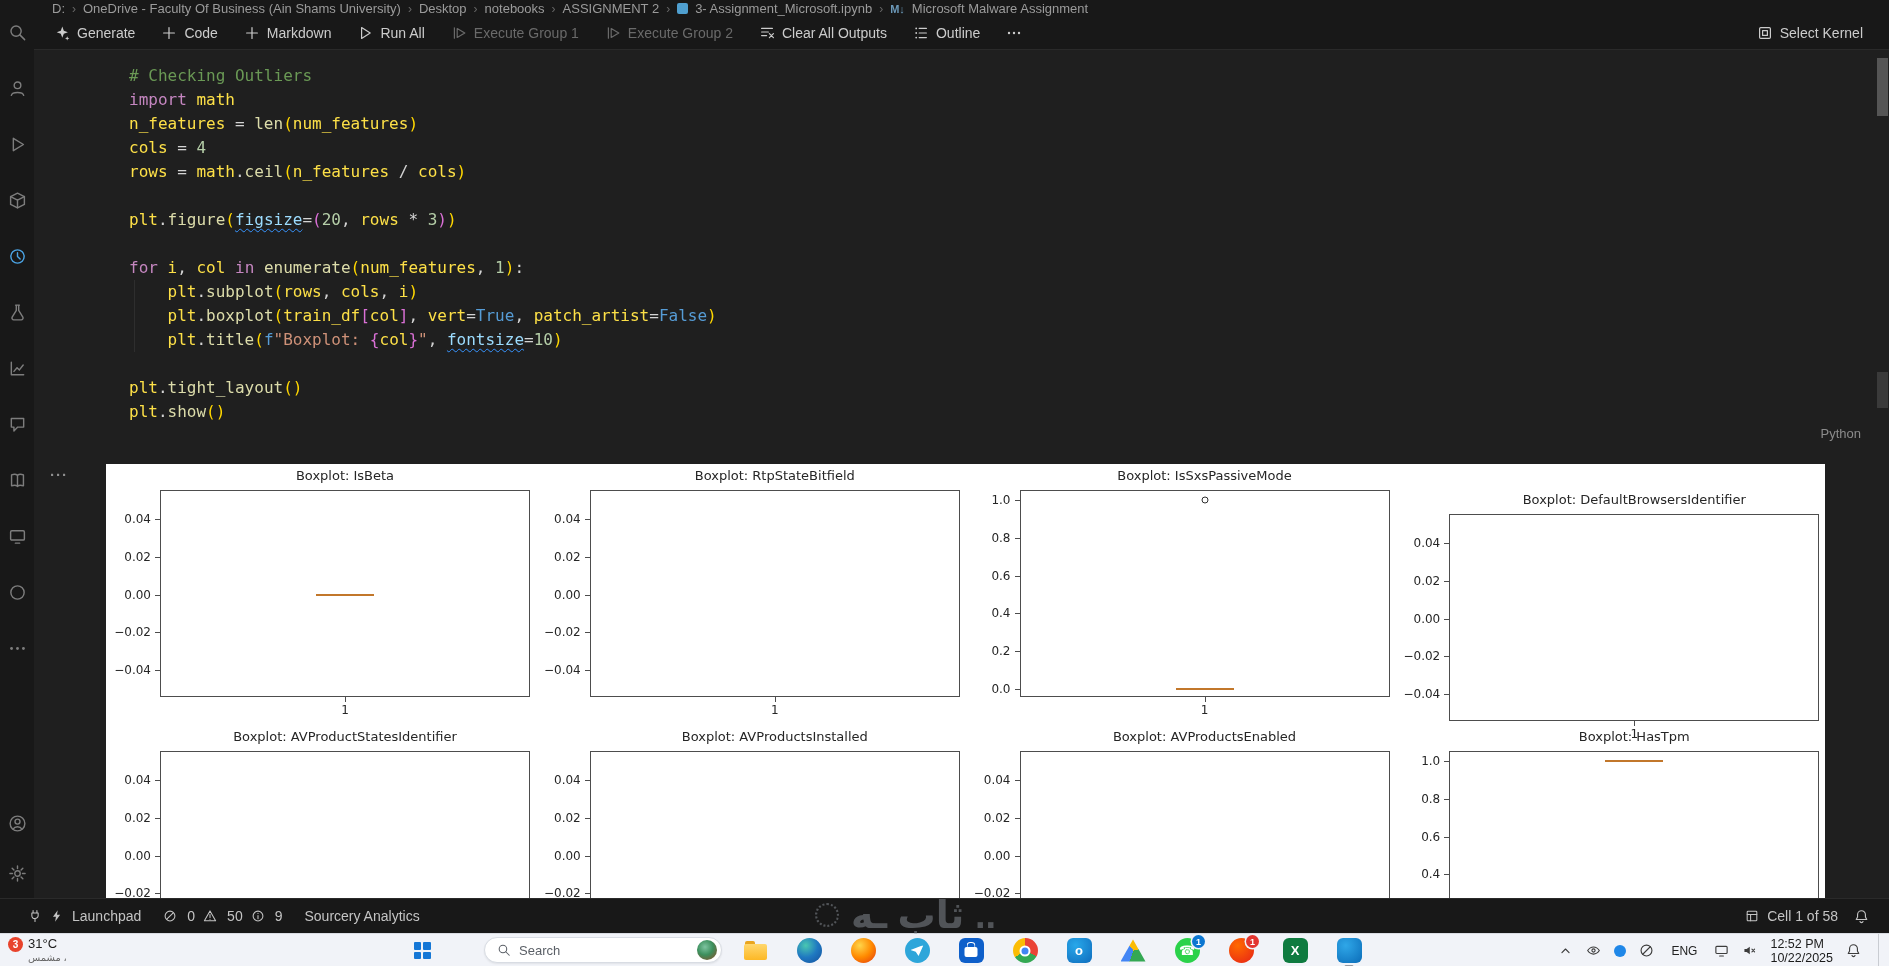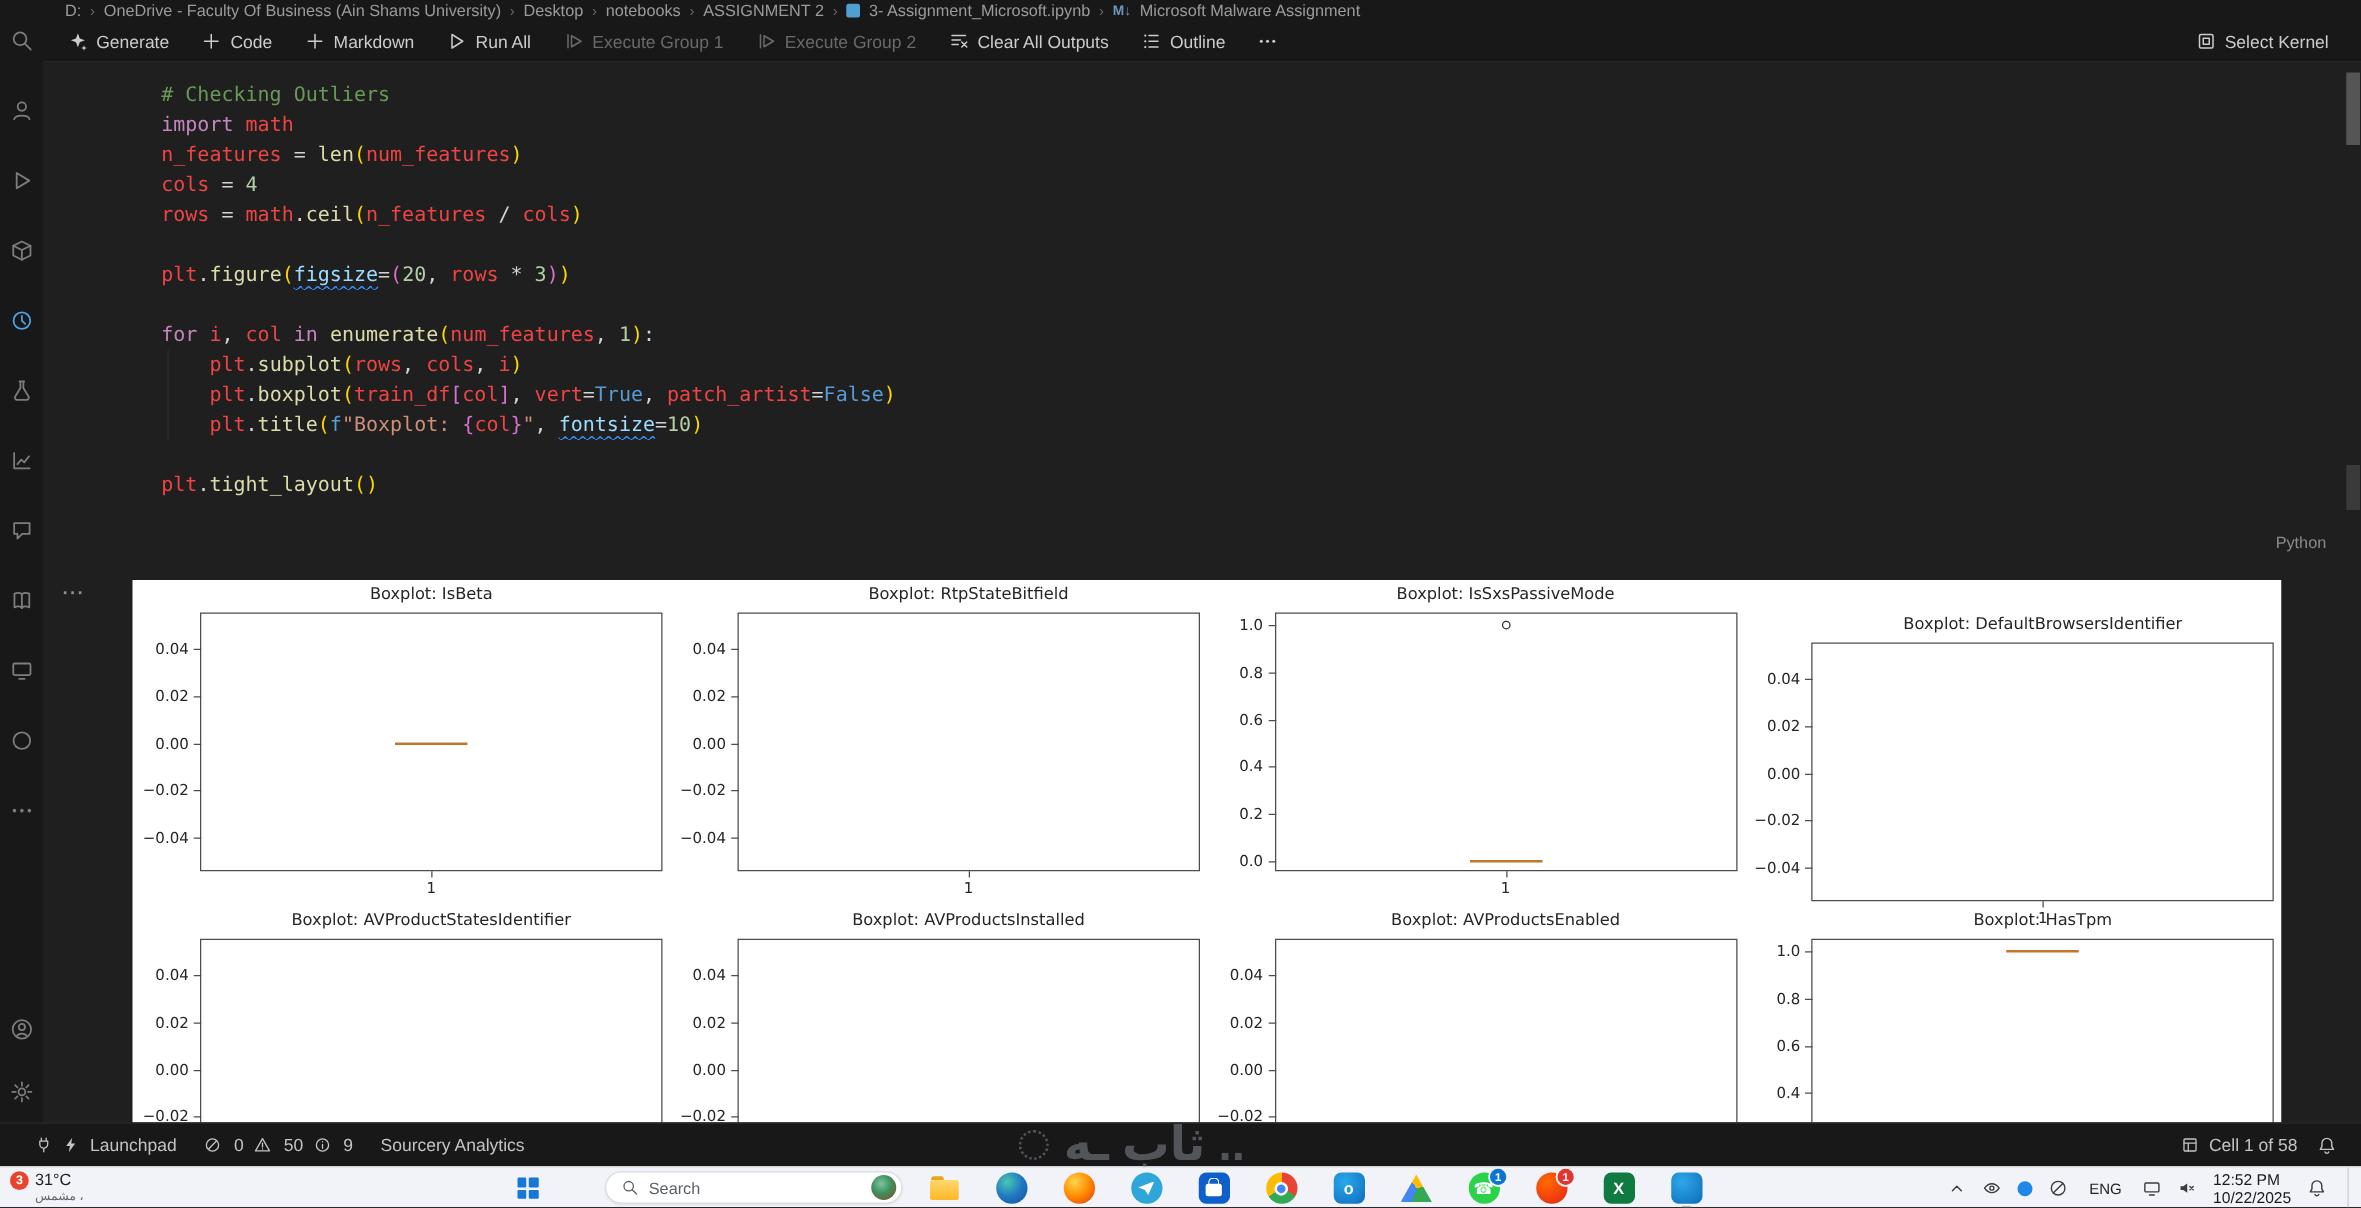--- a/index.html
+++ b/index.html
@@ -34,21 +34,21 @@
              border-radius:4px; font-size:14px; cursor:default; }
   .tb-item.disabled { color:#6a6a6a;text-align:center; }
   .tb-spacer { flex:1; }
 
   
   .editor { position:absolute; left:34px; top:50px; right:0; height:848px; background:#1f1f1f; }
   .code-area { position:absolute; left:95px; top:14px;
                font-family:"DejaVu Sans Mono","Liberation Mono",monospace;
                font-size:16px; line-height:24px; color:#d4d4d4; }
   .code-line { height:24px; white-space:pre; }
-  .tk-c{color:#6a9955}.tk-k{color:#c586c0}.tk-v{color:#ef4444}.tk-f{color:#dcdcaa}
+  .tk-c{color:#6a9955}.tk-k{color:#c586c0}.tk-v{color:#fde047}.tk-f{color:#dcdcaa}
   .tk-n{color:#b5cea8}.tk-s{color:#ce9178}.tk-t{color:#569cd6}.tk-o{color:#d4d4d4}
   .tk-b1{color:#ffd700}.tk-b2{color:#da70d6}
   .tk-vs{color:#9cdcfe; text-decoration:underline wavy #3794ff 1px; text-underline-offset:3px;}
   .indent-guide { position:absolute; left:100px; top:230px; width:1px; height:72px; background:#2e2e2e; }
   .python-label { position:absolute; right:28px; top:376px; font-size:13px; color:#8b8b8b; }
   .cell-more { position:absolute; left:16px; top:416px; color:#8f8f8f; font-size:15px;
                font-weight:bold; letter-spacing:1px; }
 
   
   .output { position:absolute; left:72px; top:414px; width:1719px; height:434px;
@@ -354,20 +354,21 @@
         <div class="code-line"><span class="tk-v">rows</span><span class="tk-o"> = </span><span class="tk-v">math</span><span class="tk-o">.</span><span class="tk-f">ceil</span><span class="tk-b1">(</span><span class="tk-v">n_features</span><span class="tk-o"> / </span><span class="tk-v">cols</span><span class="tk-b1">)</span></div>
         <div class="code-line"></div>
         <div class="code-line"><span class="tk-v">plt</span><span class="tk-o">.</span><span class="tk-f">figure</span><span class="tk-b1">(</span><span class="tk-vs">figsize</span><span class="tk-o">=</span><span class="tk-b2">(</span><span class="tk-n">20</span><span class="tk-o">, </span><span class="tk-v">rows</span><span class="tk-o"> * </span><span class="tk-n">3</span><span class="tk-b2">)</span><span class="tk-b1">)</span></div>
         <div class="code-line"></div>
         <div class="code-line"><span class="tk-k">for</span><span class="tk-o"> </span><span class="tk-v">i</span><span class="tk-o">, </span><span class="tk-v">col</span><span class="tk-o"> </span><span class="tk-k">in</span><span class="tk-o"> </span><span class="tk-f">enumerate</span><span class="tk-b1">(</span><span class="tk-v">num_features</span><span class="tk-o">, </span><span class="tk-n">1</span><span class="tk-b1">)</span><span class="tk-o">:</span></div>
         <div class="code-line"><span class="tk-o">    </span><span class="tk-v">plt</span><span class="tk-o">.</span><span class="tk-f">subplot</span><span class="tk-b1">(</span><span class="tk-v">rows</span><span class="tk-o">, </span><span class="tk-v">cols</span><span class="tk-o">, </span><span class="tk-v">i</span><span class="tk-b1">)</span></div>
         <div class="code-line"><span class="tk-o">    </span><span class="tk-v">plt</span><span class="tk-o">.</span><span class="tk-f">boxplot</span><span class="tk-b1">(</span><span class="tk-v">train_df</span><span class="tk-b2">[</span><span class="tk-v">col</span><span class="tk-b2">]</span><span class="tk-o">, </span><span class="tk-v">vert</span><span class="tk-o">=</span><span class="tk-t">True</span><span class="tk-o">, </span><span class="tk-v">patch_artist</span><span class="tk-o">=</span><span class="tk-t">False</span><span class="tk-b1">)</span></div>
         <div class="code-line"><span class="tk-o">    </span><span class="tk-v">plt</span><span class="tk-o">.</span><span class="tk-f">title</span><span class="tk-b1">(</span><span class="tk-t">f</span><span class="tk-s">"Boxplot: </span><span class="tk-b2">{</span><span class="tk-v">col</span><span class="tk-b2">}</span><span class="tk-s">"</span><span class="tk-o">, </span><span class="tk-vs">fontsize</span><span class="tk-o">=</span><span class="tk-n">10</span><span class="tk-b1">)</span></div>
         <div class="code-line"></div>
         <div class="code-line"><span class="tk-v">plt</span><span class="tk-o">.</span><span class="tk-f">tight_layout</span><span class="tk-b1">(</span><span class="tk-b1">)</span></div>
+        <div class="code-line"><span class="tk-v">plt</span><span class="tk-o">.</span><span class="tk-f">show</span><span class="tk-b1">(</span><span class="tk-b1">)</span></div>
       </div>
     <div class="indent-guide"></div>
     <div class="python-label">Python</div>
     <div class="cell-more">···</div>
 
     <div class="output" id="plots">
         <div class="subplot" style="left: 0px; top: 0px;">
           <div class="sp-title">Boxplot: IsBeta</div>
           <div class="sp-box">
             <div class="ytick" style="top: 20.2273px;">0.04</div>

